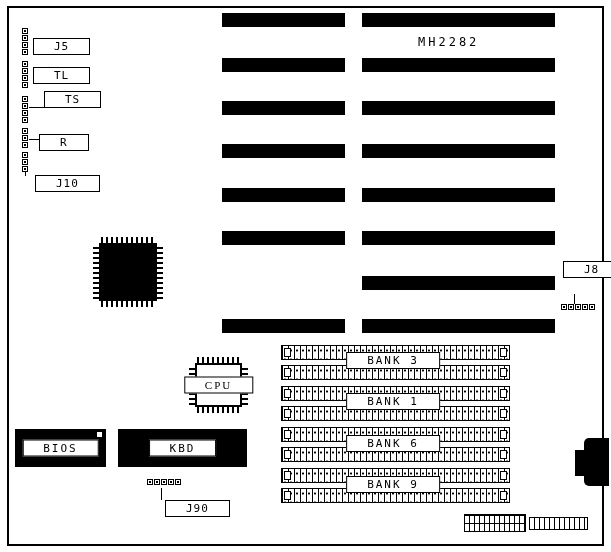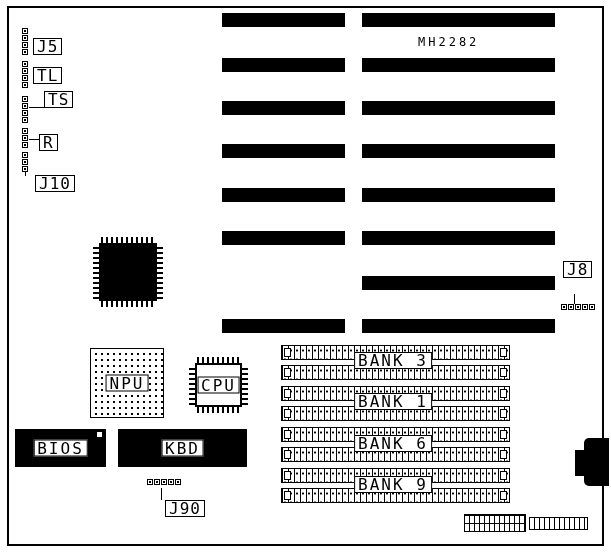--- a/index.html
+++ b/index.html
@@ -8,30 +8,30 @@
   .board { position:relative; width:611px; height:552px; background:#fff; overflow:hidden; }
   .frame { position:absolute; left:7px; top:6px; width:597px; height:540px; border:2px solid #000; }
 
   .slot { position:absolute; height:14px; background:#000; }
   .slot-l { left:222px; width:123px; }
   .slot-r { left:362px; width:193px; }
 
   .title { position:absolute; left:418px; top:35px; font-size:12px; letter-spacing:3px; color:#000; }
 
   .label-box { position:absolute; border:1px solid #000; background:#fff; color:#000;
-               font-size:16px; line-height:13px; padding:1px 3px; letter-spacing:1px; white-space:nowrap; z-index:5; }
+               font-size:11px; line-height:13px; padding:1px 20px; letter-spacing:1px; white-space:nowrap; z-index:5; }
 
   .pin-strip { position:absolute; display:flex; gap:1px; z-index:4; }
   .pin-strip.v { flex-direction:column; }
   .pin { width:6px; height:6px; border:1px solid #000; background:#fff; position:relative; flex:none; }
   .pin::after { content:""; position:absolute; left:1px; top:1px; width:2px; height:2px; background:#000; }
 
   .wire { position:absolute; background:#000; z-index:3; }
 
-  .qfp { position:absolute; }
+  .qfp { position:absolute;font-family:Liberation Serif, serif; }
   .pins-h { position:absolute; left:8px; right:8px; height:6px;
             background:repeating-linear-gradient(90deg,#000 0 2px,transparent 2px 5px); }
   .pins-v { position:absolute; top:8px; bottom:8px; width:6px;
             background:repeating-linear-gradient(0deg,#000 0 2px,transparent 2px 5px); }
   .qfp-body { position:absolute; inset:6px; background:#000; }
   .cpu-body { position:absolute; inset:6px; background:#fff; border:2px solid #000; }
 
   .npu { position:absolute; border:1px solid #000; background-color:#fff;
          background-image:radial-gradient(circle,#000 1.2px,transparent 1.4px);
          background-size:6px 6px; background-position:2px 2px; }
@@ -127,23 +127,20 @@
   <div class="label-box" style="left:35px;top:175px">J10</div>
 
   <div class="qfp" style="left:93px;top:237px;width:70px;height:70px">
     <div class="pins-h" style="top:0"></div>
     <div class="pins-h" style="bottom:0"></div>
     <div class="pins-v" style="left:0"></div>
     <div class="pins-v" style="right:0"></div>
     <div class="qfp-body"></div>
   </div>
 
-  <div class="npu" style="left:90px;top:348px;width:74px;height:70px">
-    <div class="label-box chip-label">NPU</div>
-  </div>
 
   <div class="qfp" style="left:189px;top:357px;width:59px;height:56px">
     <div class="pins-h" style="top:0"></div>
     <div class="pins-h" style="bottom:0"></div>
     <div class="pins-v" style="left:0"></div>
     <div class="pins-v" style="right:0"></div>
     <div class="cpu-body"></div>
     <div class="label-box chip-label">CPU</div>
   </div>
 

